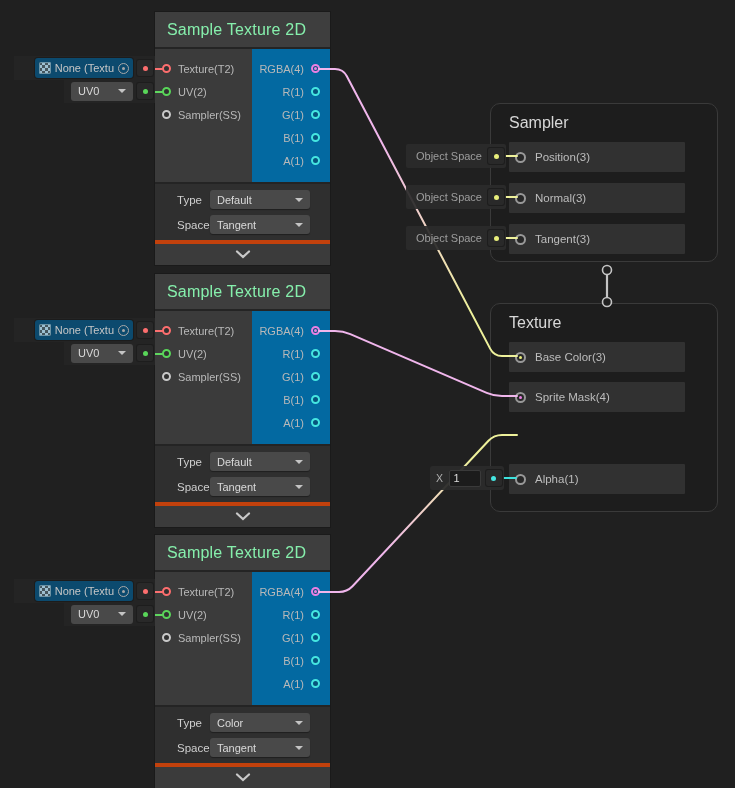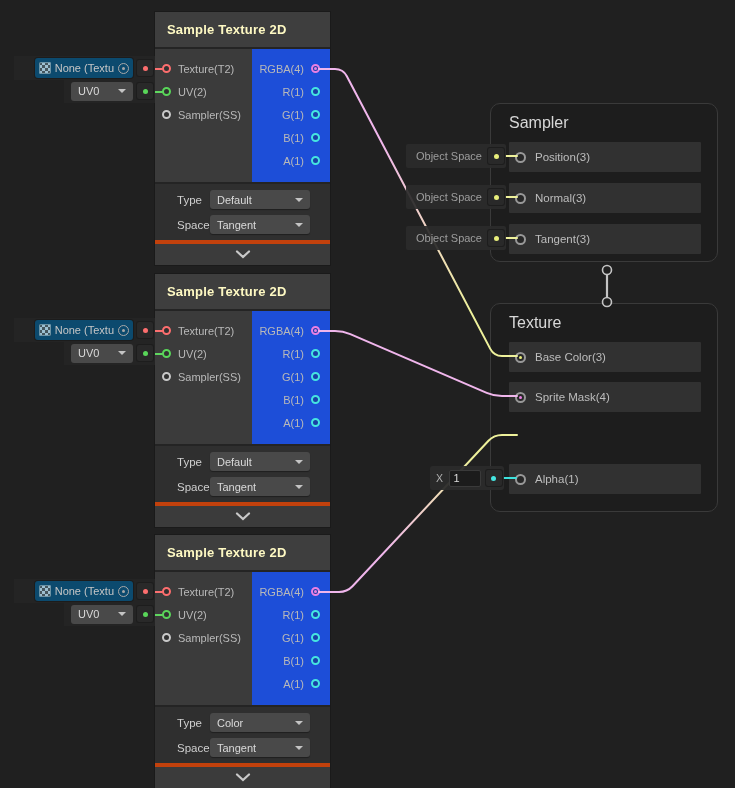--- a/index.html
+++ b/index.html
@@ -5,24 +5,24 @@
   html,body{margin:0;padding:0;background:#151515;}
   #canvas{
     position:relative;width:735px;height:788px;overflow:hidden;
     background:var(--c-canvas,#202020);
     font-family:"Liberation Sans","DejaVu Sans",sans-serif;
     -webkit-font-smoothing:antialiased;
   }
   
   .tnode{position:absolute;left:155px;width:175px;z-index:1;box-shadow:0 0 0 1px #1a1a1a;}
   .thdr{height:35px;background:#3e3e3e;border-bottom:2px solid #242424;display:flex;align-items:center;padding-left:12px;}
-  .thdr .ttl{font-size:13px;color:#fef9c3;letter-spacing:.2px;font-weight:bold;}
+  .thdr .ttl{font-size:16px;color:#86efac;letter-spacing:.2px;}
   .tbody{display:flex;height:133px;border-bottom:2px solid #242424;}
   .colin{width:97px;background:#3b3b3b;padding-top:8px;box-sizing:border-box;}
-  .colout{flex:1;background:#1d4ed8;padding-top:8px;box-sizing:border-box;}
+  .colout{flex:1;background:#0369a1;padding-top:8px;box-sizing:border-box;}
   .prow{height:23px;display:flex;align-items:center;gap:7px;padding-left:7px;font-size:11px;color:#b9b9b9;}
   .prow.out{justify-content:flex-end;padding-left:0;padding-right:10px;}
   .ring{width:9px;height:9px;border-radius:50%;border:2px solid #999;box-sizing:border-box;flex:none;display:flex;align-items:center;justify-content:center;background:rgba(20,20,20,.25);}
   .ring .cdot{width:3px;height:3px;border-radius:50%;}
   .pc-tex{border-color:var(--c-tex);} .pc-vec1{border-color:var(--c-vec1);}
   .pc-vec2{border-color:var(--c-vec2);} .pc-vec3{border-color:var(--c-vec3);}
   .pc-vec4{border-color:var(--c-vec4);} .pc-sampler{border-color:var(--c-sampler);}
   .dc-vec4{background:var(--c-vec4);} .dc-vec3{background:var(--c-vec3);}
   .dc-vec1{background:var(--c-vec1);} .dc-tex{background:var(--c-tex);}
   .dc-vec2{background:var(--c-vec2);}
@@ -42,21 +42,21 @@
     background-size:6px 6px;box-shadow:0 0 0 1px #6d93a5 inset;}
   .picker{width:11px;height:11px;border:1.5px solid #a8a8a8;border-radius:50%;box-sizing:border-box;flex:none;display:flex;align-items:center;justify-content:center;}
   .picker .pd{width:3px;height:3px;border-radius:50%;background:#a8a8a8;}
   .dotbox{width:16px;height:16px;background:#292929;border-radius:2px;display:flex;align-items:center;justify-content:center;flex:none;box-shadow:0 0 0 1px #1d1d1d;}
   .dotbox .d{width:5px;height:5px;border-radius:50%;}
   .dduv{width:62px;height:19px;background:#494949;border-radius:3px;display:flex;align-items:center;justify-content:space-between;padding:0 7px;box-sizing:border-box;}
   .dduv .dv{font-size:11px;color:#dadada;}
   
   .cnode{position:absolute;left:490px;width:228px;background:#1d1d1d;border:1px solid #3a3a3a;border-radius:10px;box-sizing:border-box;z-index:1;}
   .cttl{position:absolute;left:18px;top:10px;font-size:16px;color:#d8d8d8;}
-  .crow2{position:absolute;left:18px;width:192px;height:30px;background:#313131;border-radius:1px;display:flex;align-items:center;box-sizing:border-box;padding-left:6px;gap:9px;}
+  .crow2{position:absolute;left:18px;width:176px;height:30px;background:#313131;border-radius:1px;display:flex;align-items:center;box-sizing:border-box;padding-left:6px;gap:9px;}
   .ring2{width:11px;height:11px;border-radius:50%;border:2px solid #999;box-sizing:border-box;flex:none;display:flex;align-items:center;justify-content:center;background:rgba(15,15,15,.3);}
   .ring2 .cdot{width:3px;height:3px;border-radius:50%;}
   .crow2 .plbl{font-size:11.5px;color:#bdbdbd;}
   
   .pill{position:absolute;left:406px;width:100px;height:24px;display:flex;align-items:center;background:rgba(43,43,43,.93);border-radius:2px;z-index:6;box-sizing:border-box;padding-right:2px;}
   .pill .blbl{flex:1;text-align:right;font-size:11px;color:#9d9d9d;padding-right:6px;}
   .xw{position:absolute;left:430px;top:466px;width:74px;height:24px;display:flex;align-items:center;justify-content:space-between;background:rgba(43,43,43,.95);border-radius:3px;z-index:6;box-sizing:border-box;padding:0 2px 0 6px;}
   .xlbl{font-size:10.5px;color:#b0b0b0;}
   .xinput{width:32px;height:17px;background:#1c1c1c;border:1px solid #3a3a3a;border-radius:2px;color:#dcdcdc;font-size:11px;font-family:inherit;padding:0 0 0 4px;box-sizing:border-box;outline:none;}
   

